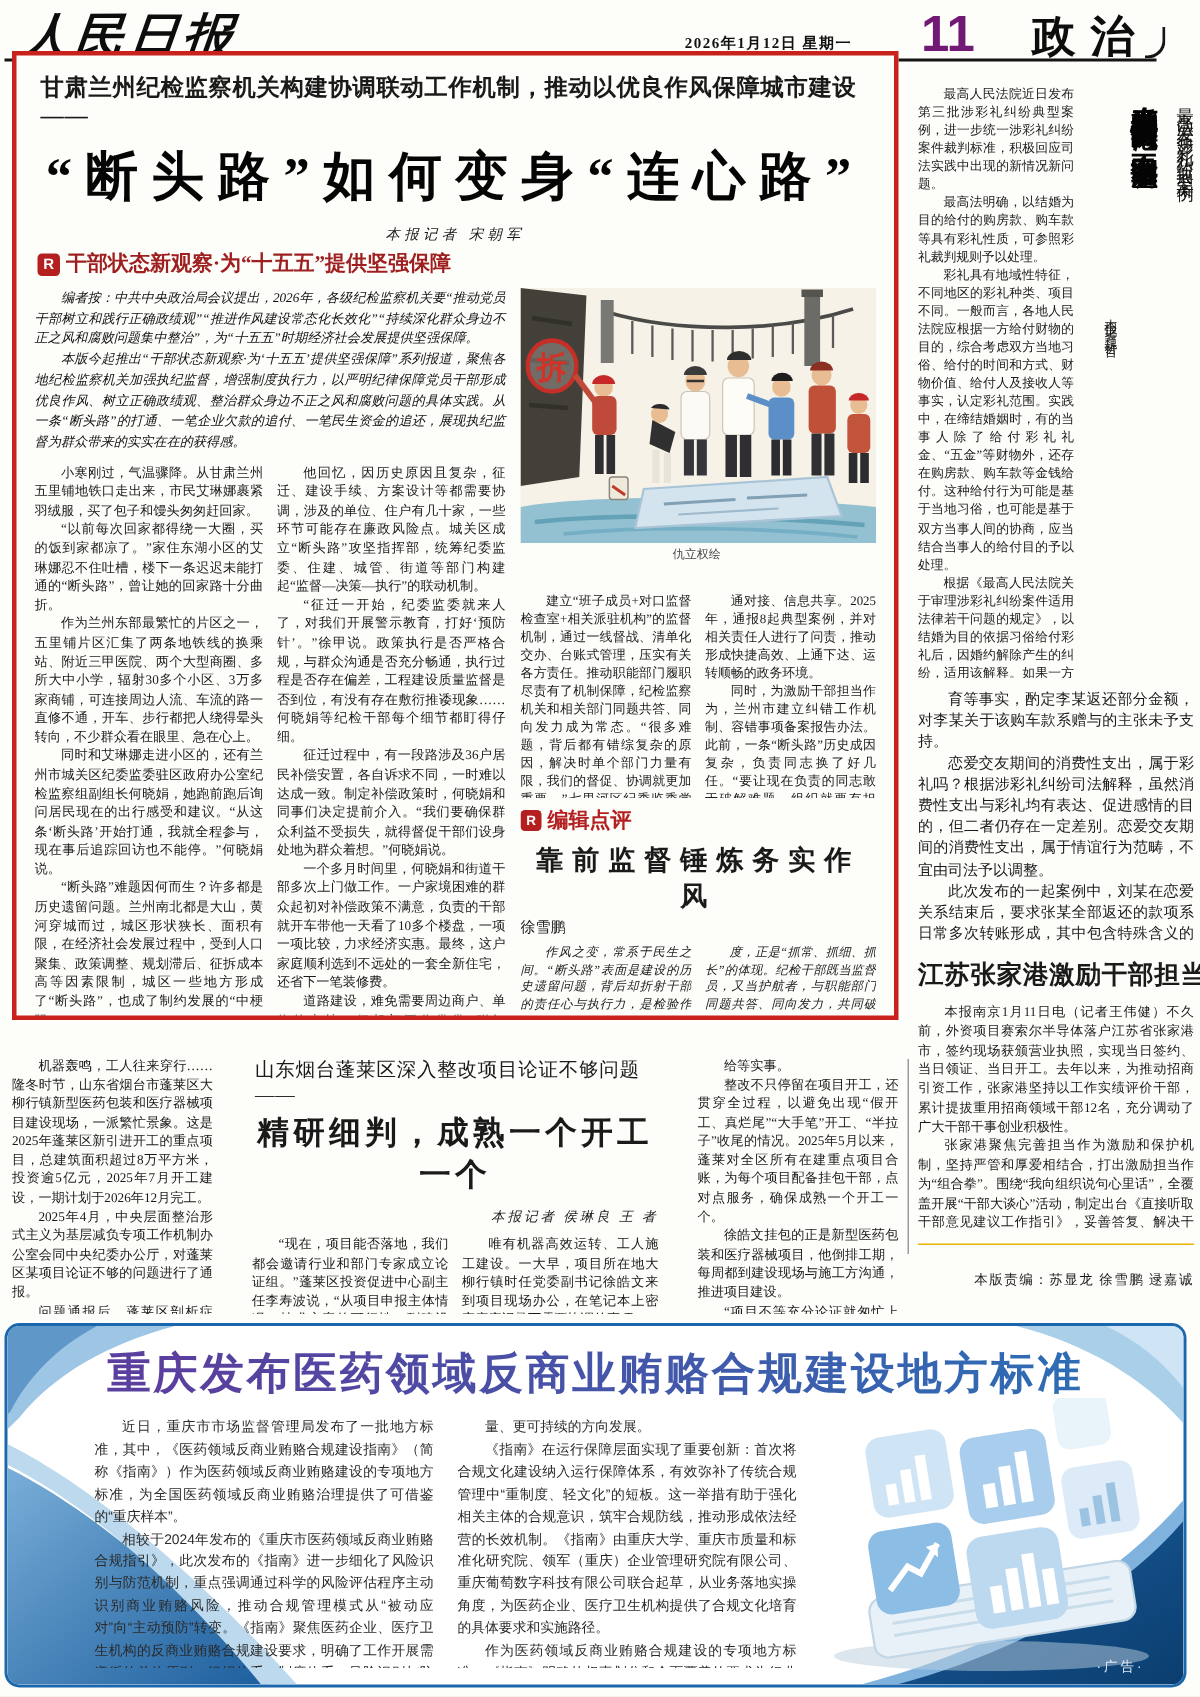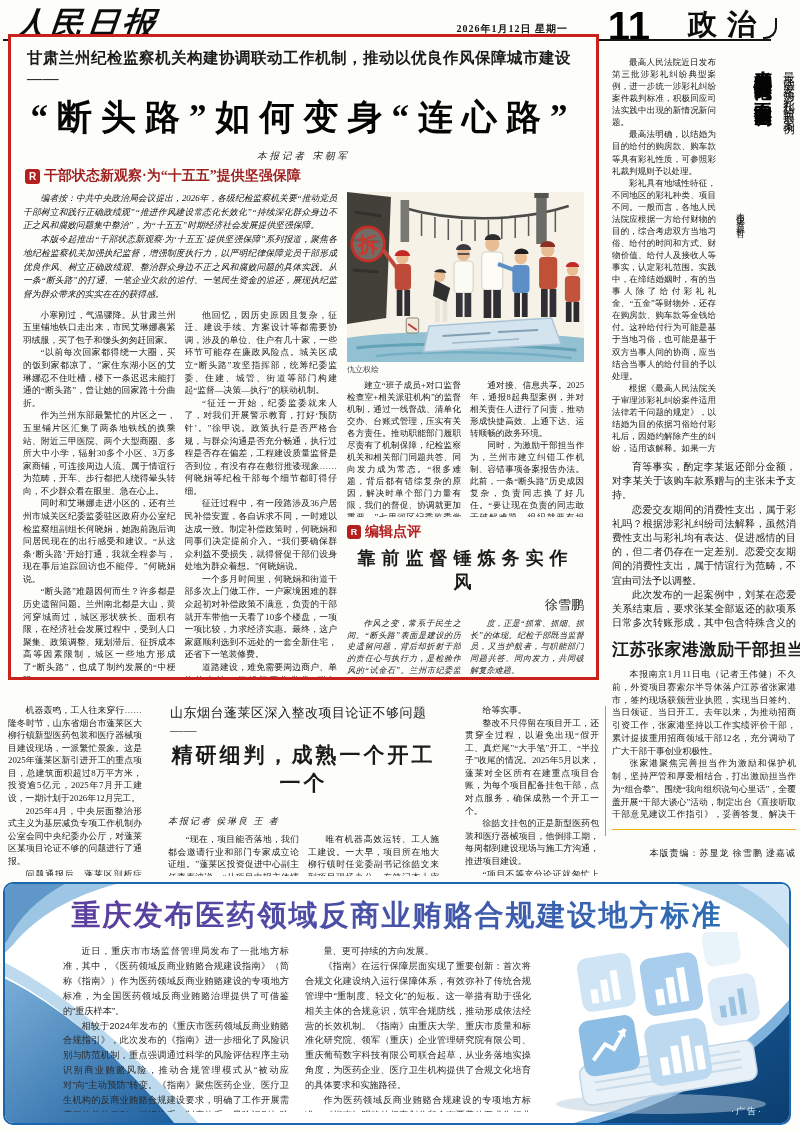--- a/index.html
+++ b/index.html
@@ -6,21 +6,21 @@
   .page{position:relative;width:800px;height:1131px;background:#fdfdfa;margin:0 auto;
         font-family:"Liberation Serif", serif;color:#1a1a1a;overflow:hidden;}
   [data-interactable]{box-sizing:border-box;}
   p{margin:0;}
 
   
   .header{position:absolute;left:0;top:2px;width:800px;height:50px;}
   .masthead{position:absolute;left:14px;top:0px;font-size:33px;font-weight:bold;
             font-style:italic;transform:skewX(-6deg);letter-spacing:3px;color:#0d0d0d;}
   .hdr-date{position:absolute;right:232px;top:20px;font-size:10px;font-weight:bold;letter-spacing:1px;color:#111;}
-  .hdr-pageno{position:absolute;right:150px;top:2px;font-size:40px;font-weight:bold;color:#000000;font-family:"Liberation Sans",sans-serif;}
+  .hdr-pageno{position:absolute;right:150px;top:2px;font-size:34px;font-weight:bold;color:#701a75;font-family:"Liberation Sans",sans-serif;}
   .hdr-section{position:absolute;right:34px;top:3px;font-size:29px;font-weight:bold;letter-spacing:10px;color:#0d0d0d;}
   .hdr-rule{position:absolute;left:3px;top:37px;width:768px;border-top:2px solid #151515;}
   .hdr-bracket{position:absolute;right:23px;top:16px;width:14px;height:21px;
                border-right:2px solid #151515;border-bottom:2px solid #151515;border-bottom-right-radius:12px;}
 
   
   .main-box{position:absolute;left:8px;top:34px;width:591px;height:646px;
             border:3px solid #c9211c;background:#fdfdfa;overflow:hidden;}
   .kicker{margin:11px 16px 0;font-size:15.5px;font-weight:bold;letter-spacing:.5px;}
   .headline1{margin-top:7px;text-align:center;font-size:35px;font-weight:bold;letter-spacing:9px;color:#050505;}
@@ -31,39 +31,39 @@
   .main-content{display:flex;gap:10px;padding:0 12px;height:502px;overflow:hidden;}
   .mc-left{width:314px;flex:none;display:flex;flex-direction:column;}
   .note{font-style:italic;font-size:8.8px;line-height:1.56;color:#101010;margin-bottom:7px;text-align:justify;}
   .note p{text-indent:2em;}
   .cols2{display:flex;gap:9px;flex:1;overflow:hidden;}
   .cols2 .col{flex:1;font-size:8.8px;line-height:1.43;text-align:justify;overflow:hidden;}
   .col p{text-indent:2em;}
   .mc-right{flex:1;display:flex;flex-direction:column;min-width:0;}
   .cartoon{height:170px;background:#f6f2e7;flex:none;}
   .cartoon svg{display:block;width:100%;height:100%;}
-  .credit{font-size:8px;text-align:left;color:#444;margin:2px 2px 4px 0;}
+  .credit{font-size:8px;text-align:center;color:#444;margin:2px 2px 19px 0;}
   .mc-cols{height:138px;flex:none;display:flex;gap:9px;overflow:hidden;}
   .mc-cols .col{flex:1;font-size:8.6px;line-height:1.4;text-align:justify;overflow:hidden;}
   .comment{margin-top:6px;flex:1;overflow:hidden;}
   .c-label{color:#b42020;font-size:14px;font-weight:bold;display:flex;align-items:center;gap:4px;}
   .c-label .badge{display:inline-block;width:14px;height:14px;background:#b42020;color:#fff;border-radius:3px;
                   font-size:9px;line-height:14px;text-align:center;font-family:"Liberation Sans",sans-serif;}
   .c-headline{text-align:center;font-size:18px;font-weight:bold;letter-spacing:6px;margin:5px 0 2px;}
-  .c-byline{text-align:right;font-size:13px;margin-bottom:4px;}
+  .c-byline{text-align:left;font-size:10px;margin-bottom:4px;}
   .c-cols{display:flex;gap:9px;height:112px;overflow:hidden;}
   .c-cols .col{flex:1;font-size:8.2px;line-height:1.42;font-style:italic;text-align:justify;overflow:hidden;}
 
   
   .article2{position:absolute;left:8px;top:704px;width:591px;height:172px;display:flex;gap:26px;overflow:hidden;}
   .a2-col{width:134px;flex:none;font-size:8.8px;line-height:1.43;text-align:justify;overflow:hidden;}
   .a2-center{flex:1;min-width:0;}
   .a2-kicker{font-size:13px;margin:0 0 3px 2px;letter-spacing:.5px;}
   .a2-headline{text-align:center;font-size:21px;font-weight:bold;letter-spacing:3px;}
-  .a2-byline{text-align:left;font-size:9px;font-style:italic;margin:18px 0 5px;letter-spacing:2px;}
+  .a2-byline{text-align:right;font-size:9px;font-style:italic;margin:8px 0 5px;letter-spacing:2px;}
   .a2-cols{display:flex;gap:9px;height:100px;overflow:hidden;}
   .a2-cols .col{flex:1;font-size:8.8px;line-height:1.43;text-align:justify;overflow:hidden;}
 
   .v-rule{position:absolute;left:605px;top:706px;height:130px;border-left:1px solid #9a9a9a;}
 
   
   .right-col{position:absolute;left:612px;top:56px;width:184px;}
   .art3-top{display:flex;height:396px;overflow:hidden;}
   .art3-col{width:104px;flex:none;font-size:8.5px;line-height:1.42;text-align:justify;overflow:hidden;}
   .art3-vert{flex:1;writing-mode:vertical-rl;overflow:hidden;padding-left:2px;}
@@ -116,21 +116,21 @@
     <div class="main-content" data-interactable="false">
       <div class="mc-left" data-interactable="false">
         <div class="note" data-interactable="false">
             <p data-interactable="false">编者按：中共中央政治局会议提出，2026年，各级纪检监察机关要“推动党员干部树立和践行正确政绩观”“推进作风建设常态化长效化”“持续深化群众身边不正之风和腐败问题集中整治”，为“十五五”时期经济社会发展提供坚强保障。</p>
             <p data-interactable="false">本版今起推出“干部状态新观察·为‘十五五’提供坚强保障”系列报道，聚焦各地纪检监察机关加强执纪监督，增强制度执行力，以严明纪律保障党员干部形成优良作风、树立正确政绩观、整治群众身边不正之风和腐败问题的具体实践。从一条“断头路”的打通、一笔企业欠款的追付、一笔民生资金的追还，展现执纪监督为群众带来的实实在在的获得感。</p>
           </div>
         <div class="cols2" data-interactable="false">
           <div class="col" data-interactable="false">
               <p data-interactable="false">小寒刚过，气温骤降。从甘肃兰州五里铺地铁口走出来，市民艾琳娜裹紧羽绒服，买了包子和馒头匆匆赶回家。</p>
               <p data-interactable="false">“以前每次回家都得绕一大圈，买的饭到家都凉了。”家住东湖小区的艾琳娜忍不住吐槽，楼下一条迟迟未能打通的“断头路”，曾让她的回家路十分曲折。</p>
-              <p data-interactable="false">作为兰州东部最繁忙的片区之一，五里铺片区汇集了两条地铁线的换乘站、附近三甲医院、两个大型商圈、多所大中小学，辐射30多个小区、3万多家商铺，可连接周边人流、属于情谊行为范畴，开车、步行都把人绕得晕头转向，不少群众看在眼里、急在心上。</p>
+              <p data-interactable="false">作为兰州东部最繁忙的片区之一，五里铺片区汇集了两条地铁线的换乘站、附近三甲医院、两个大型商圈、多所大中小学，辐射30多个小区、3万多家商铺，可连接周边人流、车流的路一直修不通，开车、步行都把人绕得晕头转向，不少群众看在眼里、急在心上。</p>
               <p data-interactable="false">同时和艾琳娜走进小区的，还有兰州市城关区纪委监委驻区政府办公室纪检监察组副组长何晓娟，她跑前跑后询问居民现在的出行感受和建议。“从这条‘断头路’开始打通，我就全程参与，现在事后追踪回访也不能停。”何晓娟说。</p>
               <p data-interactable="false">“断头路”难题因何而生？许多都是历史遗留问题。兰州南北都是大山，黄河穿城而过，城区形状狭长、面积有限，在经济社会发展过程中，受到人口聚集、政策调整、规划滞后、征拆成本高等因素限制，城区一些地方形成了“断头路”，也成了制约发展的“中梗阻”。</p>
             </div>
           <div class="col" data-interactable="false">
               <p data-interactable="false">他回忆，因历史原因且复杂，征迁、建设手续、方案设计等都需要协调，涉及的单位、住户有几十家，一些环节可能存在廉政风险点。城关区成立“断头路”攻坚指挥部，统筹纪委监委、住建、城管、街道等部门构建起“监督—决策—执行”的联动机制。</p>
               <p data-interactable="false">“征迁一开始，纪委监委就来人了，对我们开展警示教育，打好‘预防针’。”徐甲说。政策执行是否严格合规，与群众沟通是否充分畅通，执行过程是否存在偏差，工程建设质量监督是否到位，有没有存在敷衍推诿现象……何晓娟等纪检干部每个细节都盯得仔细。</p>
               <p data-interactable="false">征迁过程中，有一段路涉及36户居民补偿安置，各自诉求不同，一时难以达成一致。制定补偿政策时，何晓娟和同事们决定提前介入。“我们要确保群众利益不受损失，就得督促干部们设身处地为群众着想。”何晓娟说。</p>
               <p data-interactable="false">一个多月时间里，何晓娟和街道干部多次上门做工作。一户家境困难的群众起初对补偿政策不满意，负责的干部就开车带他一天看了10多个楼盘，一项一项比较，力求经济实惠。最终，这户家庭顺利选到不远处的一套全新住宅，还省下一笔装修费。</p>
               <p data-interactable="false">道路建设，难免需要周边商户、单位的支持，但起初工作常常“碰钉子”。“纪委监委的干部们早早发出提醒，即便工作有困难，也一定不能有简单粗暴的作风，要站在群众角度考虑问题。”徐甲说。</p>
             </div>

